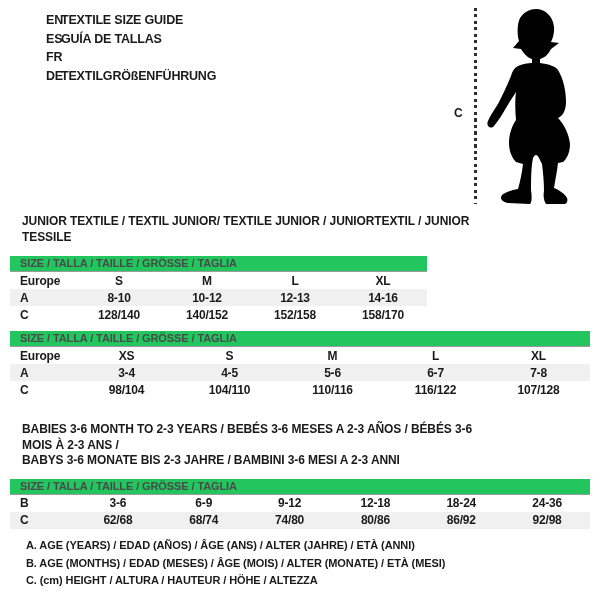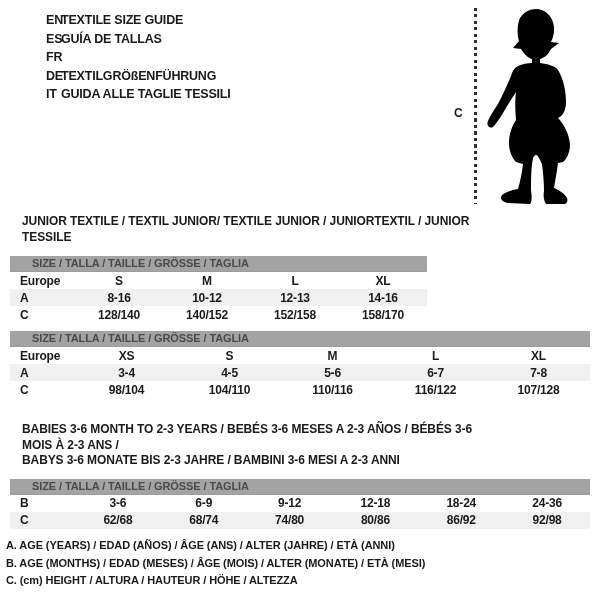--- a/index.html
+++ b/index.html
@@ -31,62 +31,58 @@
   #sec-children { top: 320px; }
   #sec-babies   { top: 422px; }
   .sec-title { margin-left: 22px; font-size: 12px; letter-spacing: -0.1px; line-height: 15.5px; }
 
   .size-table { margin-left: 10px; }
   #sec-junior   .size-table { margin-top: 11px; width: 417px; }
   #sec-children .size-table { margin-top: 11px; width: 580px; }
   #sec-babies   .size-table { margin-top: 10px; width: 580px; }
 
   .size-bar {
-    background: #a3a3a3;
+    background: #22c55e;
     color: #4a4a4a;
     font-size: 11px;
     letter-spacing: -0.1px;
-    padding: 1px 0 2px 22px;
+    padding: 1px 0 2px 10px;
     border-bottom: 1px solid #9c9c9c;
   }
 
   .trow { display: grid; height: 17px; align-items: center; font-size: 12px; letter-spacing: -0.2px; }
   .cols-4 .trow { grid-template-columns: 65px repeat(4, 1fr); }
   .cols-5 .trow { grid-template-columns: 65px repeat(5, 1fr); }
   .cols-6 .trow { grid-template-columns: 65px repeat(6, 1fr); }
   .trow .cell { text-align: center; }
   .trow .cell:first-child { text-align: left; padding-left: 10px; }
   .trow.shade { background: #f0f0f0; }
 
   
-  .footnotes { position: absolute; top: 537px; left: 6px; }
+  .footnotes { position: absolute; top: 537px; left: 26px; }
   .footnote { font-size: 11px; line-height: 17.5px; letter-spacing: -0.1px; }
 </style>
 </head>
 <body>
 
 <div class="langs">
   <div class="lang-row">
     <span class="lang-code">EN</span>
     <span class="lang-label">TEXTILE SIZE GUIDE</span>
   </div>
   <div class="lang-row">
     <span class="lang-code">ES</span>
     <span class="lang-label">GUÍA DE TALLAS</span>
   </div>
   <div class="lang-row">
     <span class="lang-code">FR</span>
   </div>
   <div class="lang-row">
     <span class="lang-code">DE</span>
     <span class="lang-label">TEXTILGRÖßENFÜHRUNG</span>
-  </div>
-  <div class="lang-row">
-    <span class="lang-code">IT</span>
-    <span class="lang-label">GUIDA ALLE TAGLIE TESSILI</span>
   </div>
 </div>
 
 <div class="figure">
   <span class="measure-c">C</span>
   <div class="dotline"></div>
   <svg class="baby-svg" width="104" height="200" viewBox="0 0 100 200">
     <path fill="#000000" d="
       M50,3
       C59,3 67,10 68,21
@@ -141,21 +137,21 @@
     <div>
         <div class="trow">
           <div class="cell">Europe</div>
           <div class="cell">S</div>
           <div class="cell">M</div>
           <div class="cell">L</div>
           <div class="cell">XL</div>
         </div>
         <div class="trow shade">
           <div class="cell">A</div>
-          <div class="cell">8-16</div>
+          <div class="cell">8-10</div>
           <div class="cell">10-12</div>
           <div class="cell">12-13</div>
           <div class="cell">14-16</div>
         </div>
         <div class="trow">
           <div class="cell">C</div>
           <div class="cell">128/140</div>
           <div class="cell">140/152</div>
           <div class="cell">152/158</div>
           <div class="cell">158/170</div>

